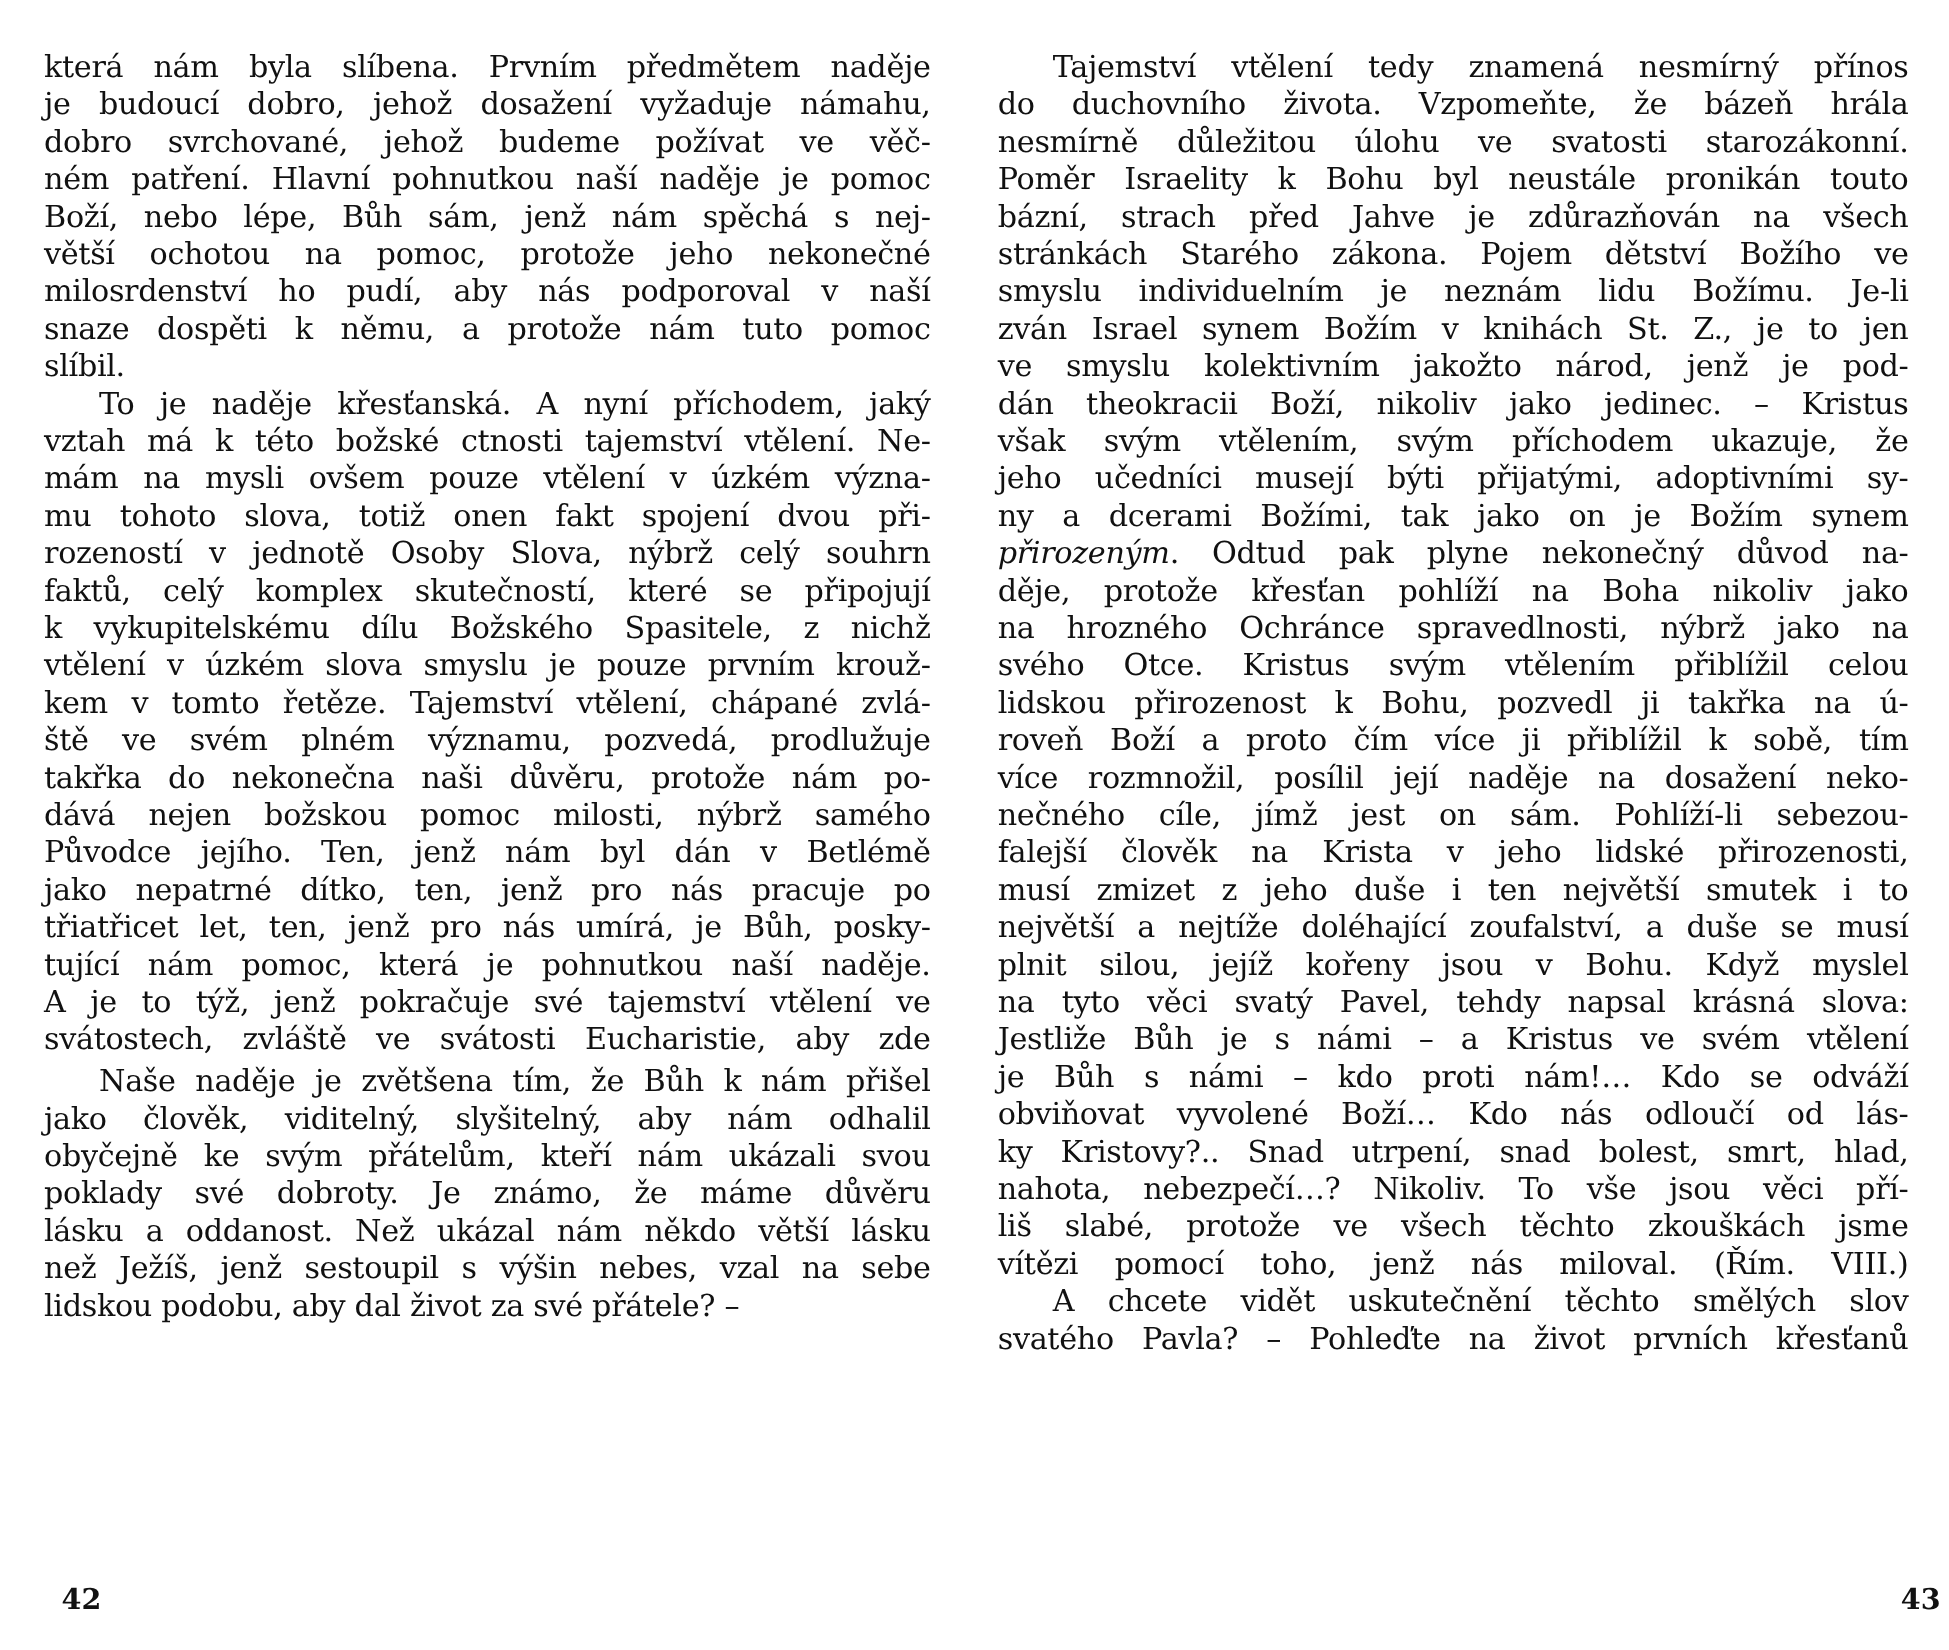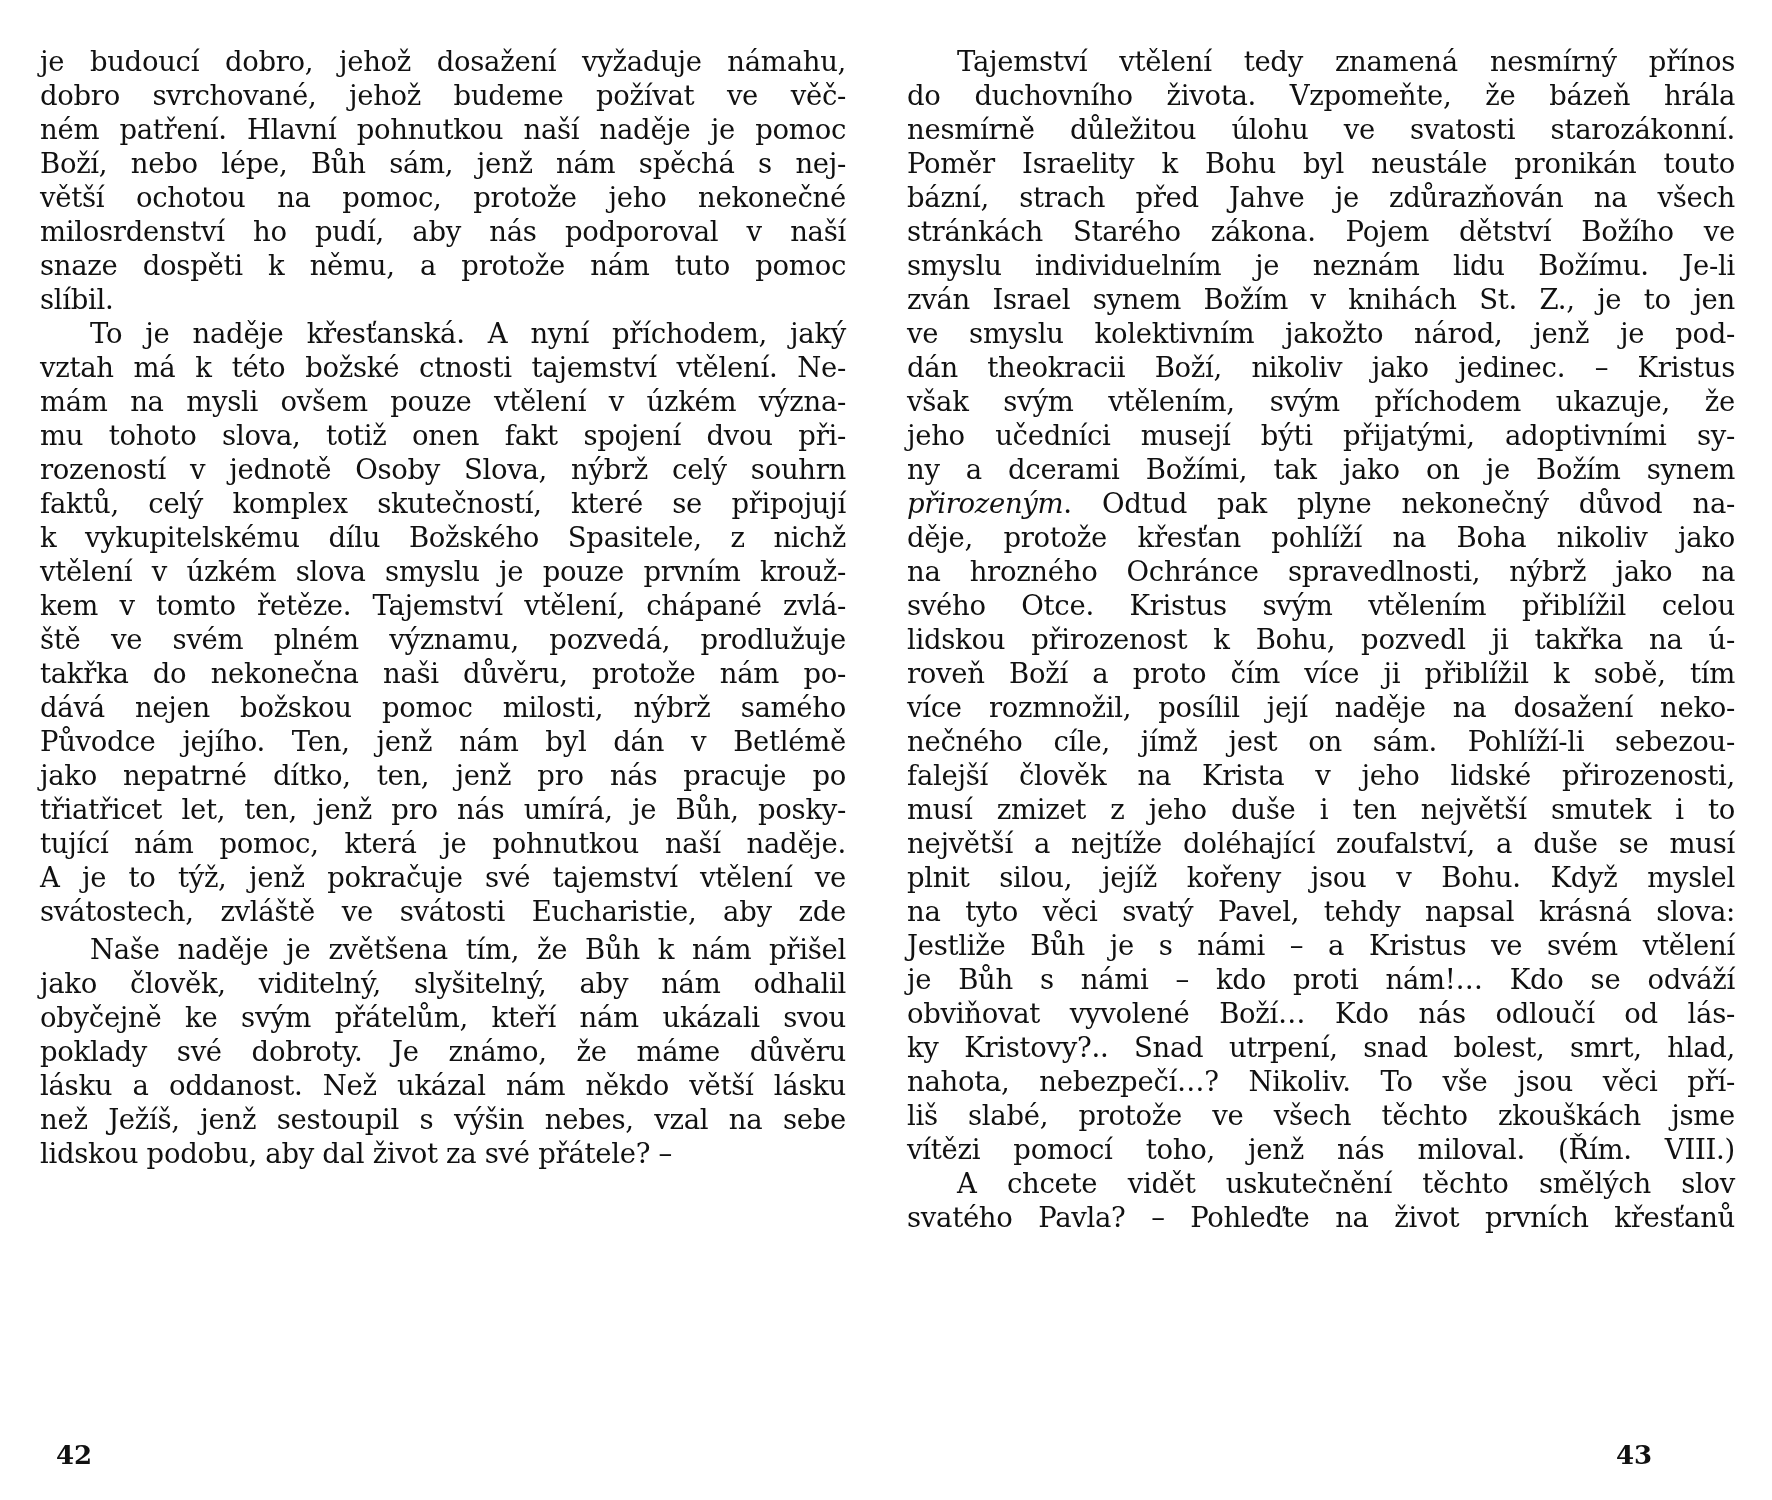--- a/index.html
+++ b/index.html
@@ -23,26 +23,27 @@
   .line.gap { margin-top: 4px; }
   .em { font-style: italic; }
   .page-number {
     position: absolute;
     top: 1440px;
     font-family: "DejaVu Serif", "Liberation Serif", serif;
     font-size: 26px;
     font-weight: bold;
   }
   .page-number.left { left: 56px; }
-  .page-number.right { left: 1616px; }
+  .page-number.right { left: 1728px; }
 </style>
 </head>
 <body>
 
 <div class="page left" id="left-page">
+    <div class="line"><span>která nám byla slíbena. Prvním předmětem naděje</span></div>
     <div class="line"><span>je budoucí dobro, jehož dosažení vyžaduje námahu,</span></div>
     <div class="line"><span>dobro svrchované, jehož budeme požívat ve věč-</span></div>
     <div class="line"><span>ném patření. Hlavní pohnutkou naší naděje je pomoc</span></div>
     <div class="line"><span>Boží, nebo lépe, Bůh sám, jenž nám spěchá s nej-</span></div>
     <div class="line"><span>větší ochotou na pomoc, protože jeho nekonečné</span></div>
     <div class="line"><span>milosrdenství ho pudí, aby nás podporoval v naší</span></div>
     <div class="line"><span>snaze dospěti k němu, a protože nám tuto pomoc</span></div>
     <div class="line last"><span>slíbil.</span></div>
     <div class="line indent"><span>To je naděje křesťanská. A nyní příchodem, jaký</span></div>
     <div class="line"><span>vztah má k této božské ctnosti tajemství vtělení. Ne-</span></div>

